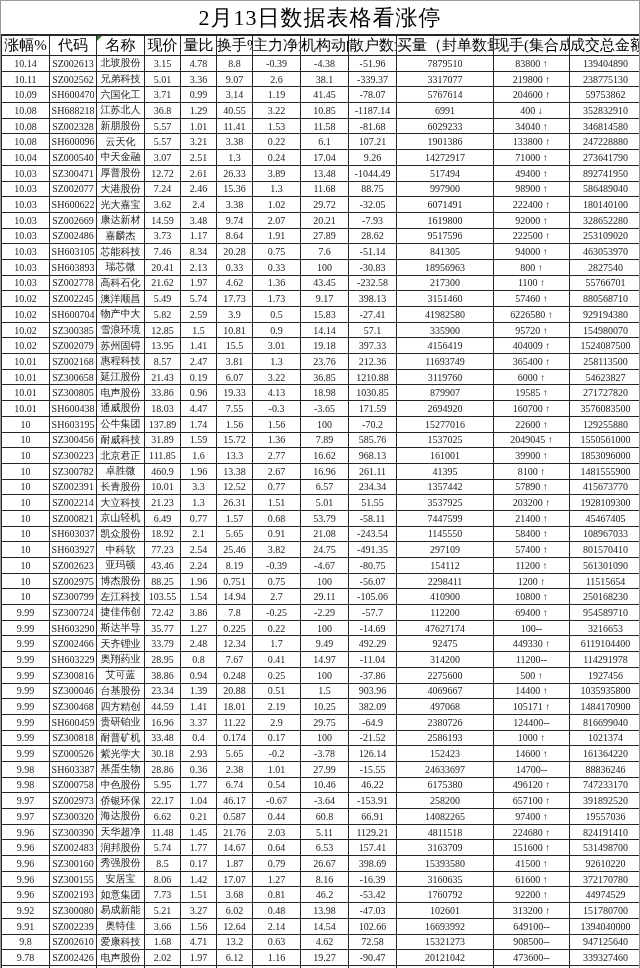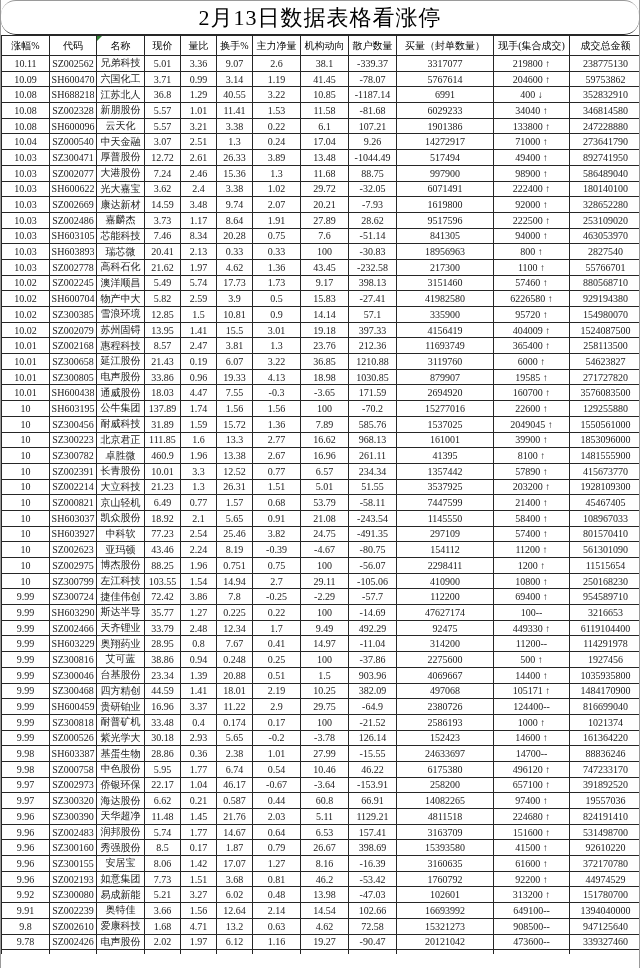--- a/index.html
+++ b/index.html
@@ -6,36 +6,36 @@
   .page{
     width:640px;height:968px;overflow:hidden;background:#fff;
     font-family:"Liberation Serif","DejaVu Serif",serif;
     color:#111;border-left:1px solid #9a9a9a;border-right:1px solid #9a9a9a;
     box-sizing:border-box;
   }
   .title{
     height:33px;line-height:34px;text-align:center;
     font-size:22px;letter-spacing:1px;color:#000;
     border-bottom:1px solid #262626;border-top:1px solid #9a9a9a;
-    white-space:nowrap;overflow:hidden;border-radius:15px;
+    white-space:nowrap;overflow:hidden;
   }
   table{
     width:640px;border-collapse:collapse;table-layout:fixed;
   }
   col.c0{width:48px}col.c1{width:47px}col.c2{width:48px}
   col.c3{width:36px}col.c4{width:36px}col.c5{width:36px}
   col.c6{width:48px}col.c7{width:48px}col.c8{width:48px}
   col.c9{width:97px}col.c10{width:76px}col.c11{width:72px}
   th,td{
     border:1px solid #262626;
     font-size:10px;font-weight:400;text-align:center;vertical-align:middle;
     padding:0;white-space:nowrap;overflow:hidden;color:#1a1a1a;
   }
   thead tr{height:20px;}
-  thead th{font-size:10px;position:relative;color:#000;}
+  thead th{font-size:15px;position:relative;color:#000;}
   tbody tr{height:15.7px;}
   tbody tr.partial{height:4px;}
   tbody tr.partial td{border-bottom:none;}
   .corner-mark{
     position:absolute;left:0;top:0;width:0;height:0;
     border-top:5px solid #2e7d32;border-right:5px solid transparent;
   }
 </style>
 </head>
 <body>
@@ -68,20 +68,34 @@
           <th>主力净量</th>
           <th>机构动向</th>
           <th>散户数量</th>
           <th>买量（封单数量）</th>
           <th>现手(集合成交)</th>
           <th>成交总金额</th>
         </tr>
     </thead>
     <tbody>
         <tr>
+          <td>10.14</td>
+          <td>SZ002613</td>
+          <td>北玻股份</td>
+          <td>3.15</td>
+          <td>4.78</td>
+          <td>8.8</td>
+          <td>-0.39</td>
+          <td>-4.38</td>
+          <td>-51.96</td>
+          <td>7879510</td>
+          <td>83800 ↑</td>
+          <td>139404890</td>
+        </tr>
+        <tr>
           <td>10.11</td>
           <td>SZ002562</td>
           <td>兄弟科技</td>
           <td>5.01</td>
           <td>3.36</td>
           <td>9.07</td>
           <td>2.6</td>
           <td>38.1</td>
           <td>-339.37</td>
           <td>3317077</td>

